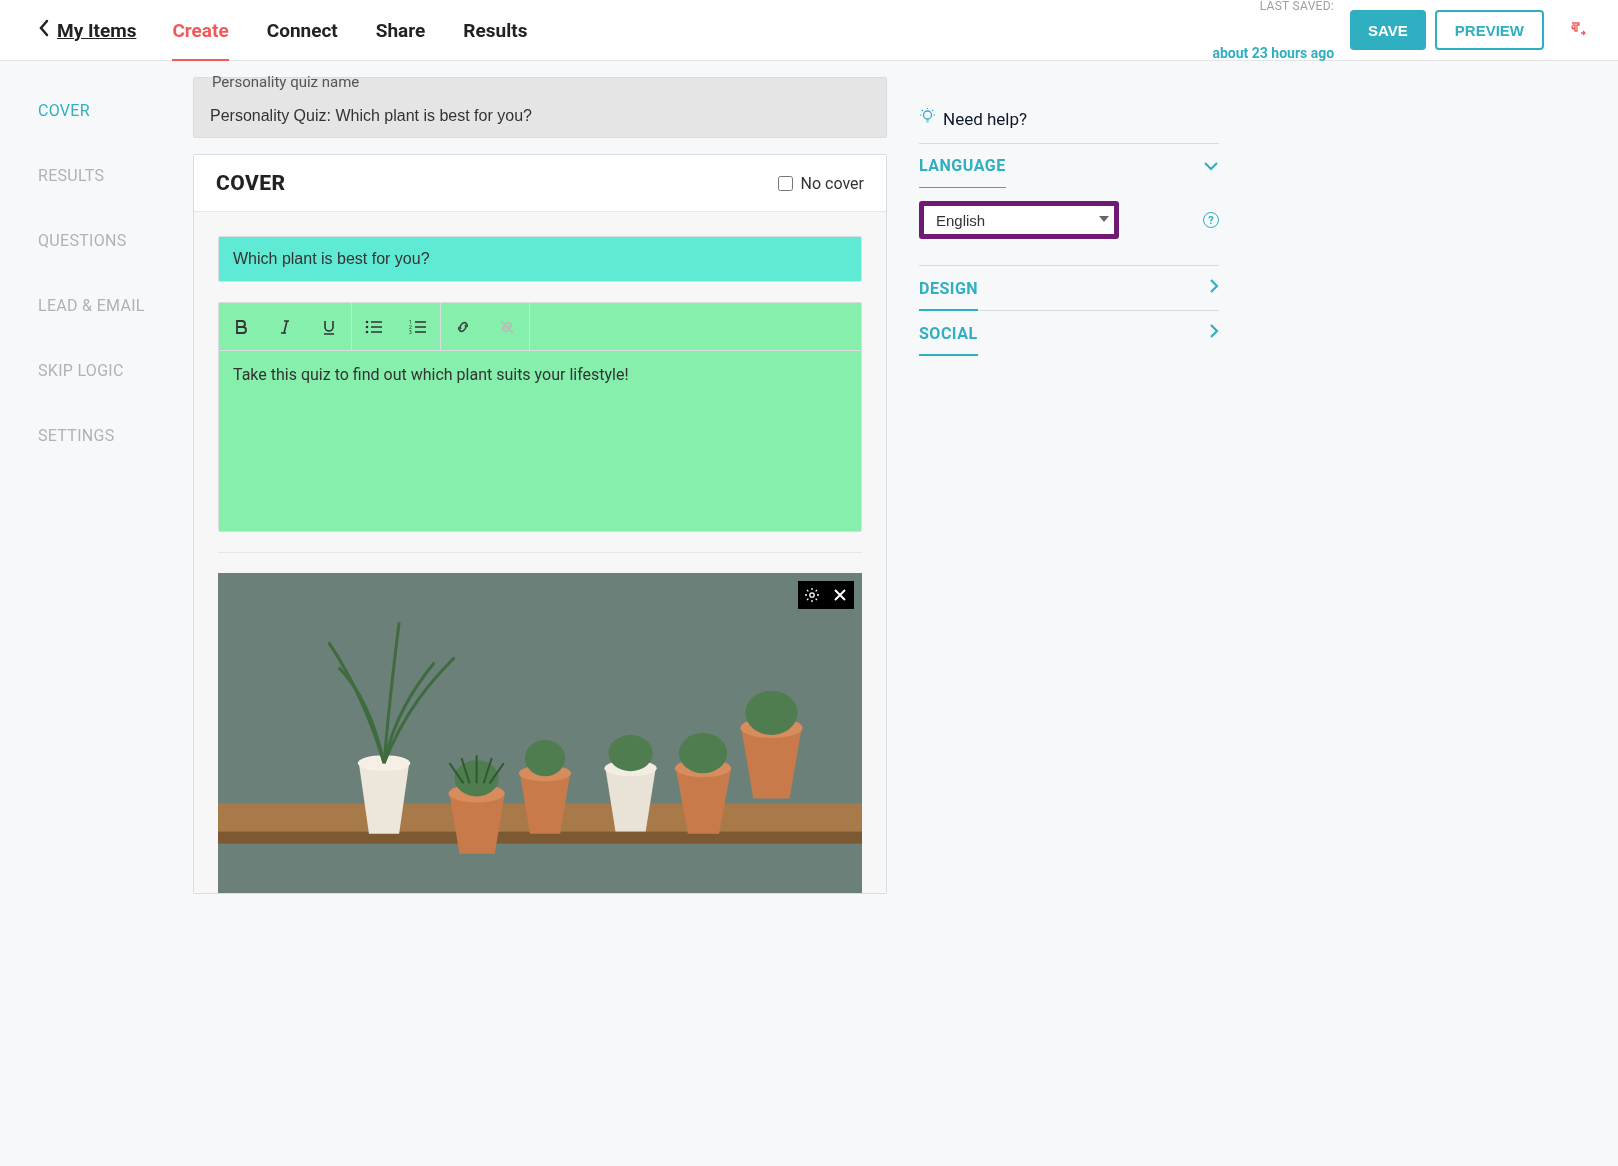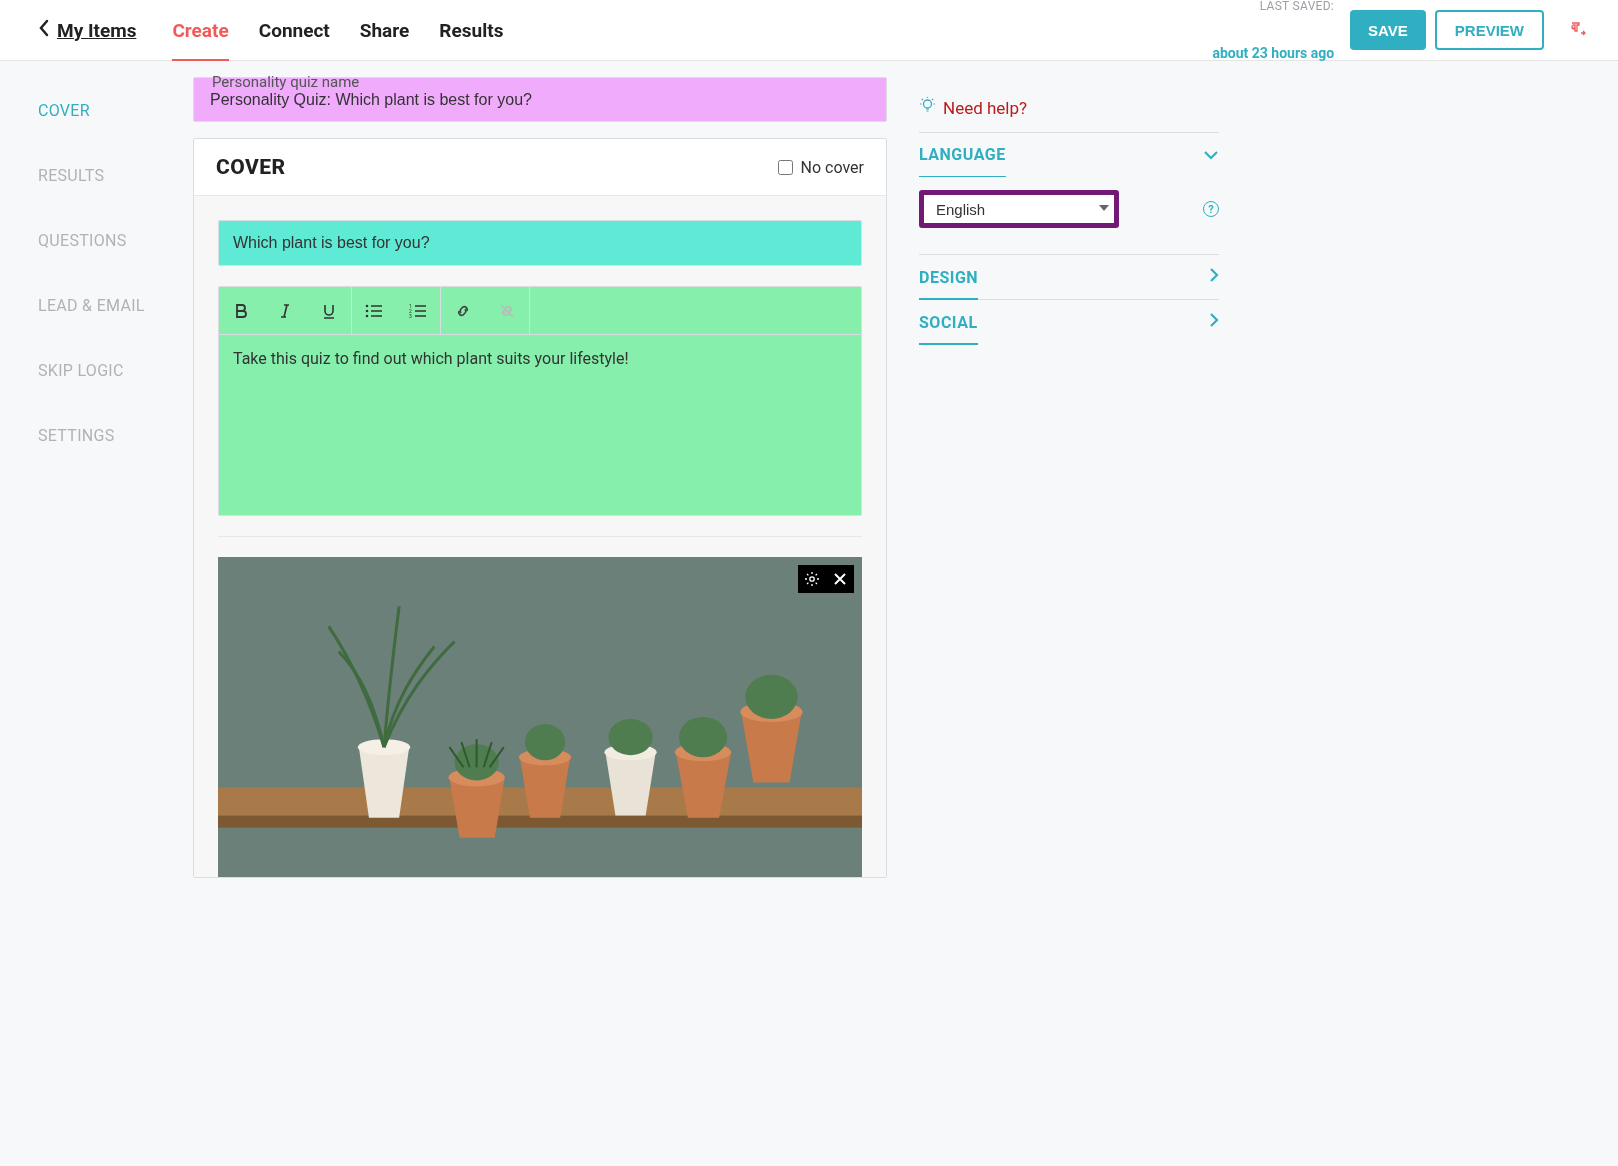--- a/index.html
+++ b/index.html
@@ -2,39 +2,39 @@
 <html><head>
 <meta charset="utf-8">
 <style>
 * { box-sizing: border-box; margin: 0; padding: 0; }
 body { font-family: -apple-system, BlinkMacSystemFont, "Segoe UI", Roboto, sans-serif; background: #f7f8f9; color: #333; }
 
 .top-bar { background: #fff; height: 61px; display: flex; align-items: center; padding: 0 30px 0 38px; border-bottom: 1px solid #e5e5e5; }
 .back-group { display: flex; align-items: center; gap: 8px; margin-right: 36px; cursor: pointer; }
 .back-group .chev { font-size: 20px; font-weight: 700; }
 .back-group .label { font-weight: 700; font-size: 19px; color: #222; text-decoration: underline; }
-.nav-tabs { display: flex; gap: 30px; flex: 1; }
+.nav-tabs { display: flex; gap: 38px; flex: 1; }
 .nav-tab { font-size: 19px; font-weight: 700; color: #222; cursor: pointer; padding: 18px 0; position: relative; }
 .nav-tab.active { color: #f15a5a; }
 .nav-tab.active::after { content: ""; position: absolute; left: 0; right: 0; bottom: -1px; height: 2px; background: #f15a5a; }
 .saved-block { text-align: right; margin-right: 16px; }
 .saved-label { font-size: 12px; font-weight: 400; color: #9aa0a6; letter-spacing: 0.3px; }
 .saved-time { font-size: 14px; font-weight: 700; color: #2fafc1; margin-top: 32px; }
 .btn { height: 40px; padding: 0 18px; border-radius: 4px; font-weight: 700; font-size: 15px; cursor: pointer; display: inline-flex; align-items: center; }
 .btn-save { background: #2fafc1; color: #fff; border: none; margin-right: 9px; }
 .btn-preview { background: #fff; color: #2fafc1; border: 2px solid #2fafc1; }
 .flag-icon { margin-left: 26px; width: 18px; height: 18px; color: #f15a5a; cursor: pointer; }
 
 .layout { display: flex; padding: 0; }
 .side-nav { width: 193px; padding: 40px 0 0 38px; }
 .side-item { font-size: 16px; color: #aeb3b8; margin-bottom: 46px; cursor: pointer; letter-spacing: 0.3px; }
 .side-item.active { color: #2fafc1; }
 
 .main { flex: 1; max-width: 694px; padding-top: 16px; }
-.name-field { background: #f0abfc; border: 1px solid #d9dde1; border-radius: 2px; position: relative; padding: 12px 16px 12px 16px; }
+.name-field { background: #e5e5e5; border: 1px solid #d9dde1; border-radius: 2px; position: relative; padding: 28px 16px 12px 16px; }
 .name-legend { position: absolute; top: -5px; left: 16px; font-size: 15px; color: #555; background: transparent; padding: 0 2px; }
 .name-input { width: 100%; border: none; font-size: 16px; color: #333; outline: none; background: transparent; }
 
 .cover-card { background: #fff; border: 1px solid #d9dde1; border-radius: 2px; margin-top: 16px; }
 .cover-head { display: flex; align-items: center; justify-content: space-between; padding: 16px 22px; border-bottom: 1px solid #e5e8eb; }
 .cover-title { font-size: 21px; font-weight: 800; color: #222; letter-spacing: 0.5px; }
 .no-cover { display: flex; align-items: center; gap: 8px; font-size: 16px; color: #333; }
 .no-cover input { width: 15px; height: 15px; }
 
 .cover-body { padding: 24px 24px 0 24px; background: #f7f7f7; }
@@ -48,21 +48,21 @@
 .editor-body { min-height: 180px; padding: 14px 14px; font-size: 16px; color: #333; outline: none; }
 
 .divider { height: 1px; background: #e5e8eb; margin: 20px 0; }
 
 .image-box { position: relative; width: 100%; height: 320px; overflow: hidden; background: #587068; }
 .img-controls { position: absolute; top: 8px; right: 8px; background: #000; display: flex; }
 .img-ctrl-btn { width: 28px; height: 28px; display: flex; align-items: center; justify-content: center; color: #fff; cursor: pointer; }
 .plants-svg { width: 100%; height: 100%; display: block; }
 
 .right-panel { width: 330px; margin-left: 32px; padding-top: 36px; padding-right: 30px; }
-.help-link { display: flex; align-items: center; gap: 7px; color: #b91c1c; font-size: 17px; cursor: pointer; margin-bottom: 14px; }
+.help-link { display: flex; align-items: center; gap: 7px; color: #0f172a; font-size: 17px; cursor: pointer; margin-bottom: 14px; margin-top: 11px; }
 .accordion-item { border-top: 1px solid #d9dde1; }
 .accordion-head { display: flex; align-items: center; justify-content: space-between; padding: 12px 0; cursor: pointer; position: relative; }
 .accordion-title { color: #2fafc1; font-weight: 700; font-size: 16px; letter-spacing: 0.5px; position: relative; }
 .accordion-title::after { content: ""; position: absolute; left: 0; right: 0; bottom: -13px; height: 1.5px; background: #2fafc1; }
 .accordion-chev { color: #2fafc1; }
 .accordion-body { padding: 14px 0 26px 0; display: flex; align-items: center; gap: 18px; }
 .select { background: #fff; border: 5px solid #701a75; border-radius: 3px; height: 38px; padding: 0 30px 0 12px; font-size: 15px; color: #333; appearance: none; width: 200px; position: relative; }
 .select-wrap { position: relative; display: inline-block; }
 .select-wrap::after { content: ""; position: absolute; right: 10px; top: 15px; border-left: 5px solid transparent; border-right: 5px solid transparent; border-top: 6px solid #666; pointer-events: none; }
 .help-circle { width: 16px; height: 16px; border: 1.5px solid #2fafc1; border-radius: 50%; color: #2fafc1; font-size: 11px; display: flex; align-items: center; justify-content: center; cursor: pointer; font-weight: 700; margin-left: auto; }

